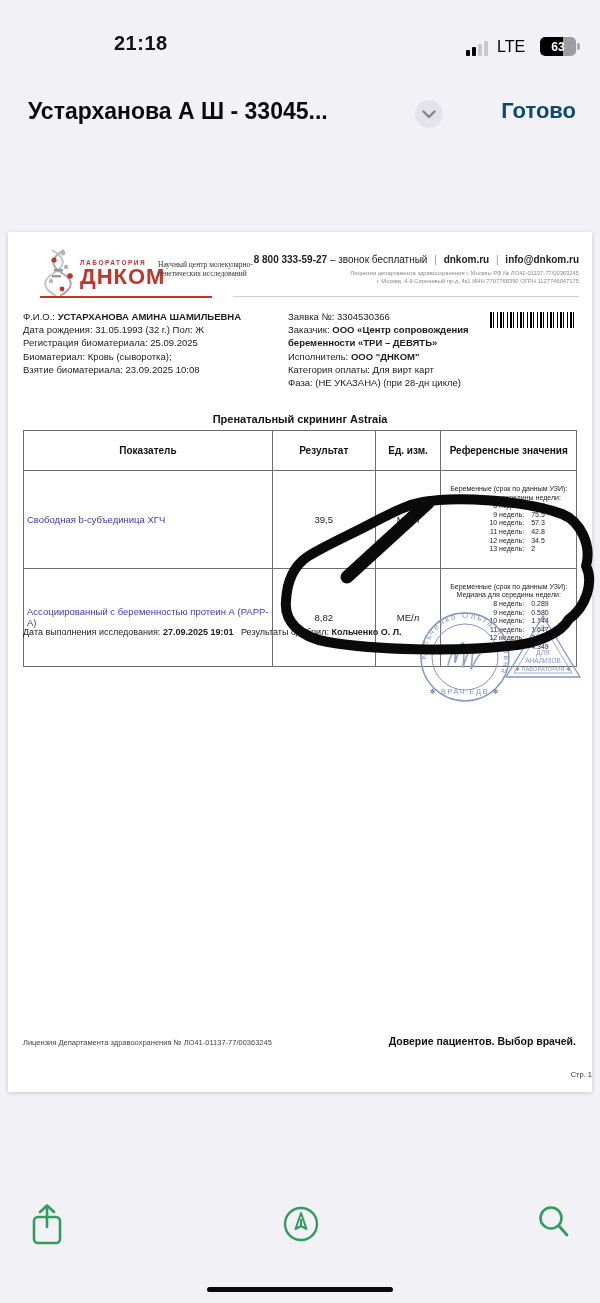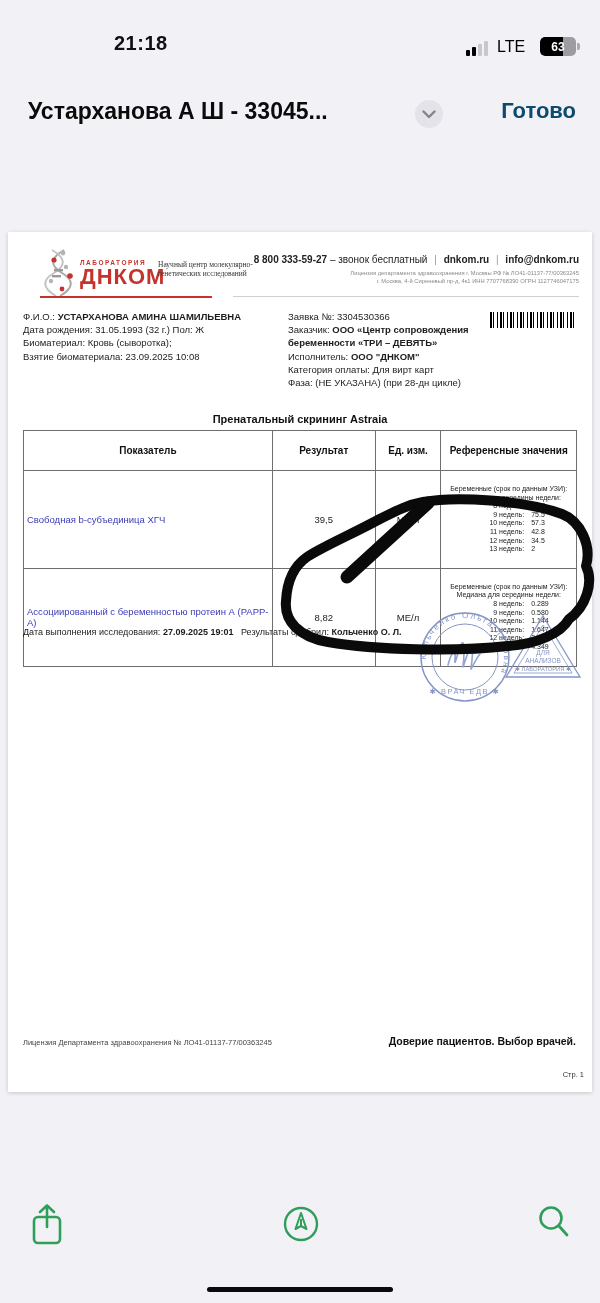--- a/index.html
+++ b/index.html
@@ -62,21 +62,21 @@
   .row-h { height:84px; }
   
   .approved { position:absolute; left:15px; top:395px; font-size:9px; color:#1c1c1c; }
   .approved b { font-weight:700; }
   
   .stamp-round { position:absolute; left:410px; top:378px; }
   .stamp-tri { position:absolute; left:496px; top:382px; }
   
   .pfoot-lic { position:absolute; left:15px; top:806px; font-size:7.5px; color:#444; }
   .pfoot-brand { position:absolute; right:16px; top:803px; font-size:10.5px; font-weight:700; color:#111; }
-  .pnum { position:absolute; right:8px; top:838px; font-size:7.5px; color:#333;text-align:center; }
+  .pnum { position:absolute; right:0; top:838px; font-size:7.5px; color:#333;text-align:center; }
   
   .ink { position:absolute; left:0; top:0; width:600px; height:1303px; pointer-events:none; z-index:30; }
   
   .toolbar { position:absolute; left:0; top:1185px; width:600px; height:80px; }
   .tb-icon { position:absolute; }
   .homebar { position:absolute; left:207px; top:1287px; width:186px; height:5px; border-radius:3px; background:#0a0a0a; }
 </style>
 </head>
 <body>
 
@@ -143,20 +143,21 @@
     <div class="lic">
       <div>Лицензия департамента здравоохранения г. Москвы РФ № ЛО41-01137-77/00363245</div>
       <div>г. Москва, 4-й Сиреневый пр-д, 4к1   ИНН 7707768390   ОГРН 1127746047175</div>
     </div>
   </div>
   <div class="contact-rule"></div>
 
   <div class="pinfo left">
     <div><span>Ф.И.О.:</span> <b>УСТАРХАНОВА АМИНА ШАМИЛЬЕВНА</b></div>
     <div>Дата рождения: 31.05.1993 (32 г.)   Пол: Ж</div>
+    <div>Регистрация биоматериала: 25.09.2025</div>
     <div>Биоматериал: Кровь (сыворотка);</div>
     <div>Взятие биоматериала: 23.09.2025 10:08</div>
   </div>
 
   <div class="pinfo right">
     <div>Заявка №: 3304530366</div>
     <div><span>Заказчик:</span> <b>ООО «Центр сопровождения</b></div>
     <div><b>беременности «ТРИ – ДЕВЯТЬ»</b></div>
     <div><span>Исполнитель:</span> <b>ООО "ДНКОМ"</b></div>
     <div>Категория оплаты: Для вирт карт</div>

